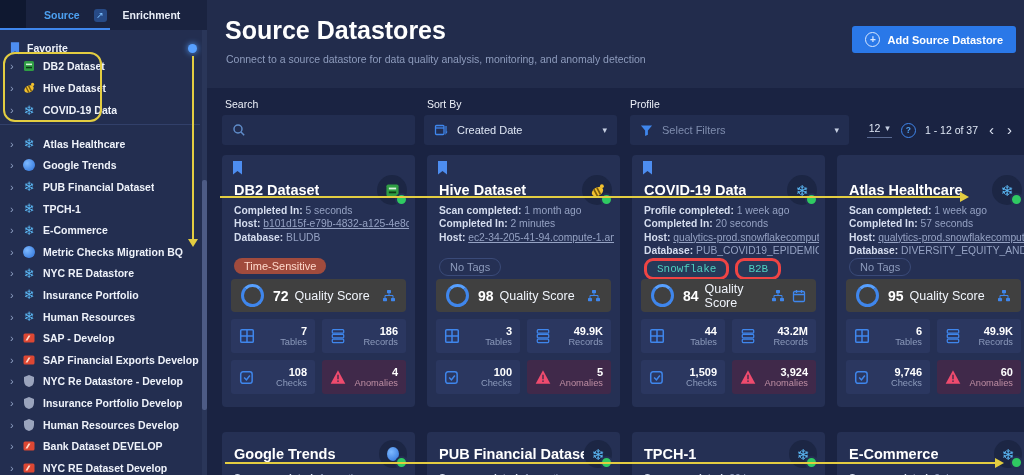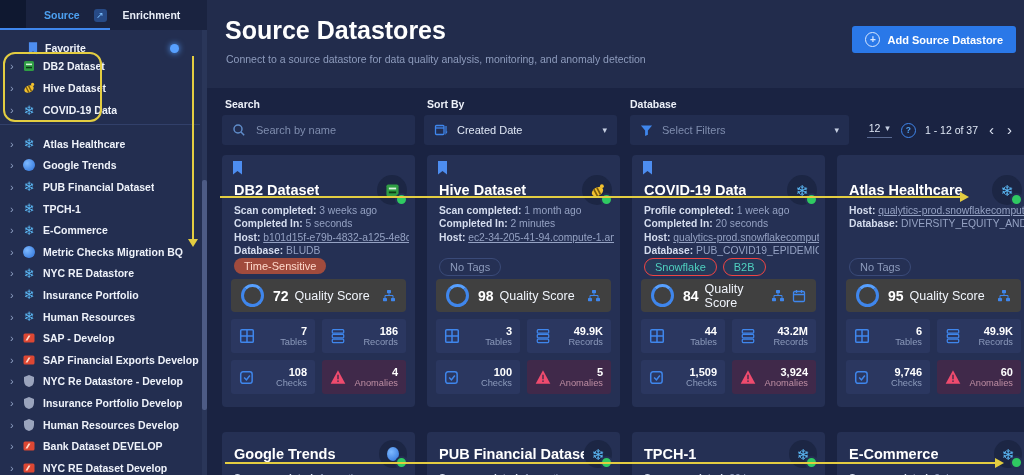--- a/index.html
+++ b/index.html
@@ -7,21 +7,21 @@
 
   
   .sidebar{position:absolute;left:0;top:0;width:207px;height:475px;background:#232e50;}
   .tabrow{position:relative;height:30px;background:#1a2340;display:flex;align-items:center;}
   .corner{position:absolute;left:0;top:0;width:26px;height:30px;background:#0f1830;}
   .tab{font-size:10.5px;font-weight:bold;cursor:default;}
   .tab.src{color:#4da0f0;margin-left:44px;}
   .tab.enr{color:#e8edf7;margin-left:16px;}
   .tab-underline{position:absolute;left:0;bottom:0;width:110px;height:2px;background:#3f86ec;}
   .openicon{margin-left:14px;width:13px;height:13px;border-radius:3px;background:#274a86;display:inline-flex;align-items:center;justify-content:center;color:#7ec0ff;font-size:9px;}
-  .favhead{display:flex;align-items:center;height:24px;padding:0 28px;margin-top:6px;}
+  .favhead{display:flex;align-items:center;height:24px;padding:0 10px;margin-top:6px;}
   .favlabel{font-size:10.5px;font-weight:bold;color:#eef2fa;margin-left:7px;}
   .favdot{margin-left:auto;width:9px;height:9px;border-radius:50%;background:#57a0ff;box-shadow:0 0 6px #57a0ff;}
   .sgroup{position:absolute;left:0;right:6px;}
   .favlist{top:55px;}
   .itemlist{top:133px;}
   .srow{display:flex;align-items:center;height:22px;padding:0 0 0 10px;cursor:pointer;}
   .itemlist .srow{height:21.6px;}
   .chev{color:#8fa0c4;font-size:11px;width:12px;flex:0 0 12px;}
   .slabel{font-size:10.5px;font-weight:bold;color:#eef2fa;margin-left:7px;white-space:nowrap;overflow:hidden;}
   .divider{position:absolute;left:0;top:124px;width:200px;height:1px;background:#32406a;}
@@ -32,21 +32,21 @@
   .side-thumb{position:absolute;right:0;top:150px;width:5px;height:230px;background:#4d5b85;border-radius:2px;}
 
   
   .header{position:absolute;left:207px;top:0;width:817px;height:88px;background:#222c4c;}
   .ptitle{position:absolute;left:18px;top:16px;font-size:25px;font-weight:bold;color:#ffffff;}
   .psub{position:absolute;left:19px;top:53px;font-size:10.5px;color:#8e9cbd;}
   .addbtn{position:absolute;right:8px;top:26px;height:27px;display:flex;align-items:center;gap:7px;padding:0 13px;background:#2a78e8;border:none;border-radius:3px;color:#fff;font-size:11px;font-weight:bold;font-family:inherit;cursor:pointer;}
   .pluscirc{width:13px;height:13px;border-radius:50%;border:1.3px solid #d9e8ff;display:inline-flex;align-items:center;justify-content:center;font-size:10px;line-height:10px;color:#d9e8ff;}
 
   
-  .tlabel{position:absolute;font-size:10.5px;font-weight:bold;color:#edf1f9;}
+  .tlabel{position:absolute;font-size:10.5px;font-weight:normal;color:#edf1f9;}
   .inputbox{position:absolute;top:115px;height:30px;background:#222d50;border-radius:3px;display:flex;align-items:center;padding:0 10px;box-sizing:border-box;}
   .searchbox{left:222px;width:193px;}
   .sortbox{left:424px;width:193px;cursor:pointer;}
   .filterbox{left:630px;width:219px;cursor:pointer;}
   .searchinput{flex:1;margin-left:8px;background:transparent;border:none;outline:none;color:#dfe7f5;font-size:11px;font-family:inherit;}
   .searchinput::placeholder{color:#7f8dae;}
   .selval{font-size:11px;color:#dfe7f5;margin-left:9px;}
   .selph{font-size:11px;color:#7f8dae;margin-left:9px;}
   .caret{margin-left:auto;color:#c6cfe2;font-size:9px;}
   .pag{position:absolute;top:122px;right:10px;display:flex;align-items:center;gap:9px;font-size:10.5px;color:#dfe7f5;}
@@ -65,21 +65,21 @@
   .iwrap .snow{font-size:15px;width:auto;flex:none;}
   .gdot{position:absolute;right:-1px;bottom:-1px;width:9px;height:9px;border-radius:50%;background:#2fca62;border:2px solid #253054;}
   .rows{position:absolute;left:12px;top:49px;right:6px;font-size:10.3px;line-height:13.4px;}
   .drow{white-space:nowrap;overflow:hidden;min-height:13.4px;}
   .dl{font-weight:bold;color:#d5ddef;}
   .dv{color:#95a2c3;}
   .dv.link{text-decoration:underline;cursor:pointer;}
   .tags{position:absolute;left:12px;top:103px;display:flex;gap:6px;}
   .pill{font-size:11px;padding:2px 10px;border-radius:9px;white-space:nowrap;}
   .pill.red{background:#a14b3d;color:#ffd9cb;}
-  .pill.teal{border:1px solid #ef4444;color:#4fd0bf;background:rgba(47,168,154,0.08);}
+  .pill.teal{border:3px solid #ef4444;color:#4fd0bf;background:rgba(47,168,154,0.08);font-family:Liberation Mono, monospace;}
   .pill.ghost{border:1px solid #3a4a78;color:#8d9bbc;background:transparent;}
   .score{position:absolute;left:9px;right:9px;top:124px;height:33px;background:#404040;border-radius:4px;display:flex;align-items:center;padding:0 10px;}
   .ring{width:17px;height:17px;border:3px solid #3f86ec;border-top-color:#57a0ff;border-radius:50%;flex:0 0 17px;}
   .snum{font-size:14px;font-weight:bold;color:#fff;margin-left:9px;}
   .stxt{font-size:12.5px;color:#f0f4fb;margin-left:6px;}
   .sicons{margin-left:auto;display:flex;gap:7px;align-items:center;}
   .stats{position:absolute;left:9px;right:9px;top:164px;display:grid;grid-template-columns:1fr 1fr;gap:7px;}
   .tile{height:34px;background:#2b3760;border-radius:3px;display:flex;align-items:center;padding:0 8px;}
   .tile.anom{background:#40294a;}
   .tinfo{margin-left:auto;text-align:right;}
@@ -258,28 +258,27 @@
     <div class="ptitle">Source Datastores</div>
     <div class="psub">Connect to a source datastore for data quality analysis, monitoring, and anomaly detection</div>
     <button class="addbtn">
       <span class="pluscirc">+</span>
       <span>Add Source Datastore</span>
     </button>
   </div>
 
   <div class="tlabel" style="left:225px;top:98px">Search</div>
   <div class="tlabel" style="left:427px;top:98px">Sort By</div>
-  <div class="tlabel" style="left:630px;top:98px">Database</div>
+  <div class="tlabel" style="left:630px;top:98px">Profile</div>
 
   <div class="inputbox searchbox">
     <svg width="14" height="14" viewBox="0 0 14 14">
         <circle cx="6" cy="6" r="4" stroke="#5f8cc9" stroke-width="1.5" fill="none"></circle>
         <path d="M9 9l3.2 3.2" stroke="#5f8cc9" stroke-width="1.5"></path>
       </svg>
-    <input class="searchinput" placeholder="Search by name" style="">
   </div>
 
   <div class="inputbox sortbox">
     <svg width="14" height="14" viewBox="0 0 14 14">
         <rect x="1.5" y="2.5" width="8.5" height="9" rx="1" stroke="#3f86ec" stroke-width="1.3" fill="none"></rect>
         <path d="M1.5 5h8.5" stroke="#3f86ec" stroke-width="1.3"></path>
         <path d="M12 3v7l1-1.5" stroke="#3f86ec" stroke-width="1.2" fill="none"></path>
       </svg>
     <span class="selval">Created Date</span>
     <span class="caret">▾</span>
@@ -313,21 +312,20 @@
       <div class="iwrap">
           <svg width="17" height="17" viewBox="0 0 14 14">
             <rect x="2" y="2" width="10" height="10" rx="1.5" fill="#2f9e44"></rect>
             <rect x="4" y="4.6" width="6" height="1.5" fill="#d9f2de"></rect>
             <rect x="4" y="7.8" width="6" height="1.5" fill="#0c3d16"></rect>
           </svg>
           <span class="gdot"></span>
         </div>
       </div>
     <div class="rows">
-      <div class="drow"><span class="dl">Scan completed:</span> <span class="dv">3 weeks ago</span></div>
       <div class="drow"><span class="dl">Completed In:</span> <span class="dv">5 seconds</span></div>
       <div class="drow"><span class="dl">Host:</span> <span class="dv link">b101d15f-e79b-4832-a125-4e8d481c8bf4.b...</span></div>
       <div class="drow"><span class="dl">Database:</span> <span class="dv">BLUDB</span></div>
     </div>
     <div class="tags">
         <span class="pill red">Time-Sensitive</span>
       </div>
     <div class="score">
       <span class="ring"></span>
       <span class="snum">72</span>
@@ -559,20 +557,22 @@
 
   <div class="card" style="left:837px">
     <div class="trow">
         <div class="ctitle">Atlas Healthcare</div>
       <div class="iwrap">
           <span class="snow">❄</span>
           <span class="gdot"></span>
         </div>
       </div>
     <div class="rows">
+      <div class="drow"><span class="dl">Scan completed:</span> <span class="dv">1 week ago</span></div>
+      <div class="drow"><span class="dl">Completed In:</span> <span class="dv">57 seconds</span></div>
       <div class="drow"><span class="dl">Host:</span> <span class="dv link">qualytics-prod.snowflakecomputing.com</span></div>
       <div class="drow"><span class="dl">Database:</span> <span class="dv">DIVERSITY_EQUITY_AND_INCLUSION__...</span></div>
     </div>
     <div class="tags">
         <span class="pill ghost">No Tags</span>
       </div>
     <div class="score">
       <span class="ring"></span>
       <span class="snum">95</span>
       <span class="stxt">Quality Score</span>

